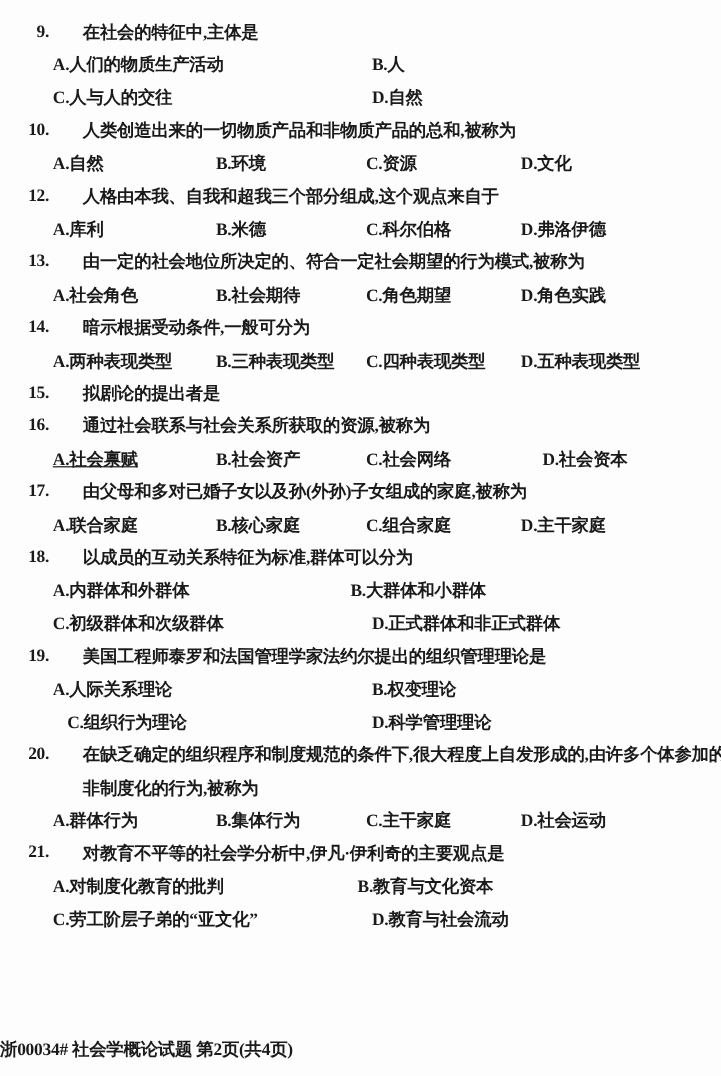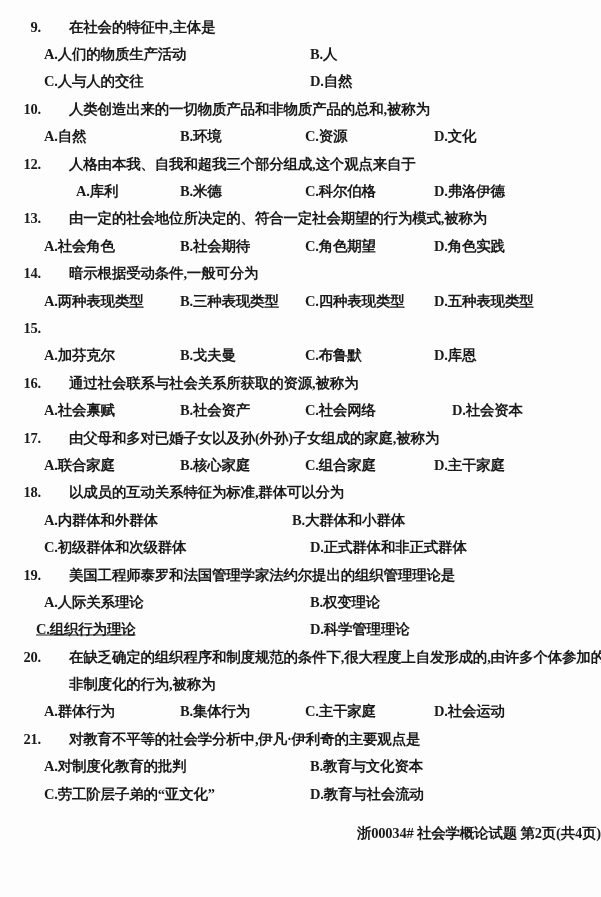--- a/index.html
+++ b/index.html
@@ -36,26 +36,26 @@
     white-space: nowrap;
   }
   .qnum {
     left: 0;
     width: 41px;
     text-align: right;
   }
   .stem-text { left: 44px; margin-left: 25px; }
   .footer {
     position: absolute;
-    top: 819px;
+    top: 861px;
     left: 0;
     right: 0;
     height: 28px;
     line-height: 28px;
-    text-align: right;
+    text-align: left;
   }
 </style>
 </head>
 <body>
 
 <div class="page">
   <div class="questions" id="questions">
       <div>
         <div class="row">
           <span class="qnum">9.</span>
@@ -81,21 +81,21 @@
           <span style="left: 305px;">C.资源</span>
           <span style="left: 434px;">D.文化</span>
         </div>
       </div>
       <div>
         <div class="row">
           <span class="qnum">12.</span>
           <span class="stem-text">人格由本我、自我和超我三个部分组成,这个观点来自于</span>
         </div>
         <div class="row">
-          <span style="left: 44px; margin-left: 32px;">A.库利</span>
+          <span style="left: 44px;">A.库利</span>
           <span style="left: 180px;">B.米德</span>
           <span style="left: 305px;">C.科尔伯格</span>
           <span style="left: 434px;">D.弗洛伊德</span>
         </div>
       </div>
       <div>
         <div class="row">
           <span class="qnum">13.</span>
           <span class="stem-text">由一定的社会地位所决定的、符合一定社会期望的行为模式,被称为</span>
         </div>
@@ -114,35 +114,30 @@
         <div class="row">
           <span style="left: 44px;">A.两种表现类型</span>
           <span style="left: 180px;">B.三种表现类型</span>
           <span style="left: 305px;">C.四种表现类型</span>
           <span style="left: 434px;">D.五种表现类型</span>
         </div>
       </div>
       <div>
         <div class="row">
           <span class="qnum">15.</span>
-        </div>
-        <div class="row">
-          <span style="left: 44px;">A.加芬克尔</span>
-          <span style="left: 180px;">B.戈夫曼</span>
-          <span style="left: 305px;">C.布鲁默</span>
-          <span style="left: 434px;">D.库恩</span>
+          <span class="stem-text">拟剧论的提出者是</span>
         </div>
       </div>
       <div>
         <div class="row">
           <span class="qnum">16.</span>
           <span class="stem-text">通过社会联系与社会关系所获取的资源,被称为</span>
         </div>
         <div class="row">
-          <span style="left: 44px;">A.社会禀赋</span>
+          <span style="left: 44px; text-decoration: underline;">A.社会禀赋</span>
           <span style="left: 180px;">B.社会资产</span>
           <span style="left: 305px;">C.社会网络</span>
           <span style="left: 452px;">D.社会资本</span>
         </div>
       </div>
       <div>
         <div class="row">
           <span class="qnum">17.</span>
           <span class="stem-text">由父母和多对已婚子女以及孙(外孙)子女组成的家庭,被称为</span>
         </div>
@@ -170,21 +165,21 @@
       <div>
         <div class="row">
           <span class="qnum">19.</span>
           <span class="stem-text">美国工程师泰罗和法国管理学家法约尔提出的组织管理理论是</span>
         </div>
         <div class="row">
           <span style="left: 44px;">A.人际关系理论</span>
           <span style="left: 310px;">B.权变理论</span>
         </div>
         <div class="row">
-          <span style="left: 36px; text-decoration: underline;">C.组织行为理论</span>
+          <span style="left: 56px;">C.组织行为理论</span>
           <span style="left: 310px;">D.科学管理理论</span>
         </div>
       </div>
       <div>
         <div class="row">
           <span class="qnum">20.</span>
           <span class="stem-text">在缺乏确定的组织程序和制度规范的条件下,很大程度上自发形成的,由许多个体参加的</span>
         </div>
         <div class="row">
           <span class="stem-text">非制度化的行为,被称为</span>
@@ -196,21 +191,21 @@
           <span style="left: 434px;">D.社会运动</span>
         </div>
       </div>
       <div>
         <div class="row">
           <span class="qnum">21.</span>
           <span class="stem-text">对教育不平等的社会学分析中,伊凡·伊利奇的主要观点是</span>
         </div>
         <div class="row">
           <span style="left: 44px;">A.对制度化教育的批判</span>
-          <span style="left: 310px;">B.教育与文化资本</span>
+          <span style="left: 298px;">B.教育与文化资本</span>
         </div>
         <div class="row">
           <span style="left: 44px;">C.劳工阶层子弟的“亚文化”</span>
           <span style="left: 310px;">D.教育与社会流动</span>
         </div>
       </div>
     </div>
   <div class="footer">浙00034# 社会学概论试题 第2页(共4页)</div>
 </div>
 

